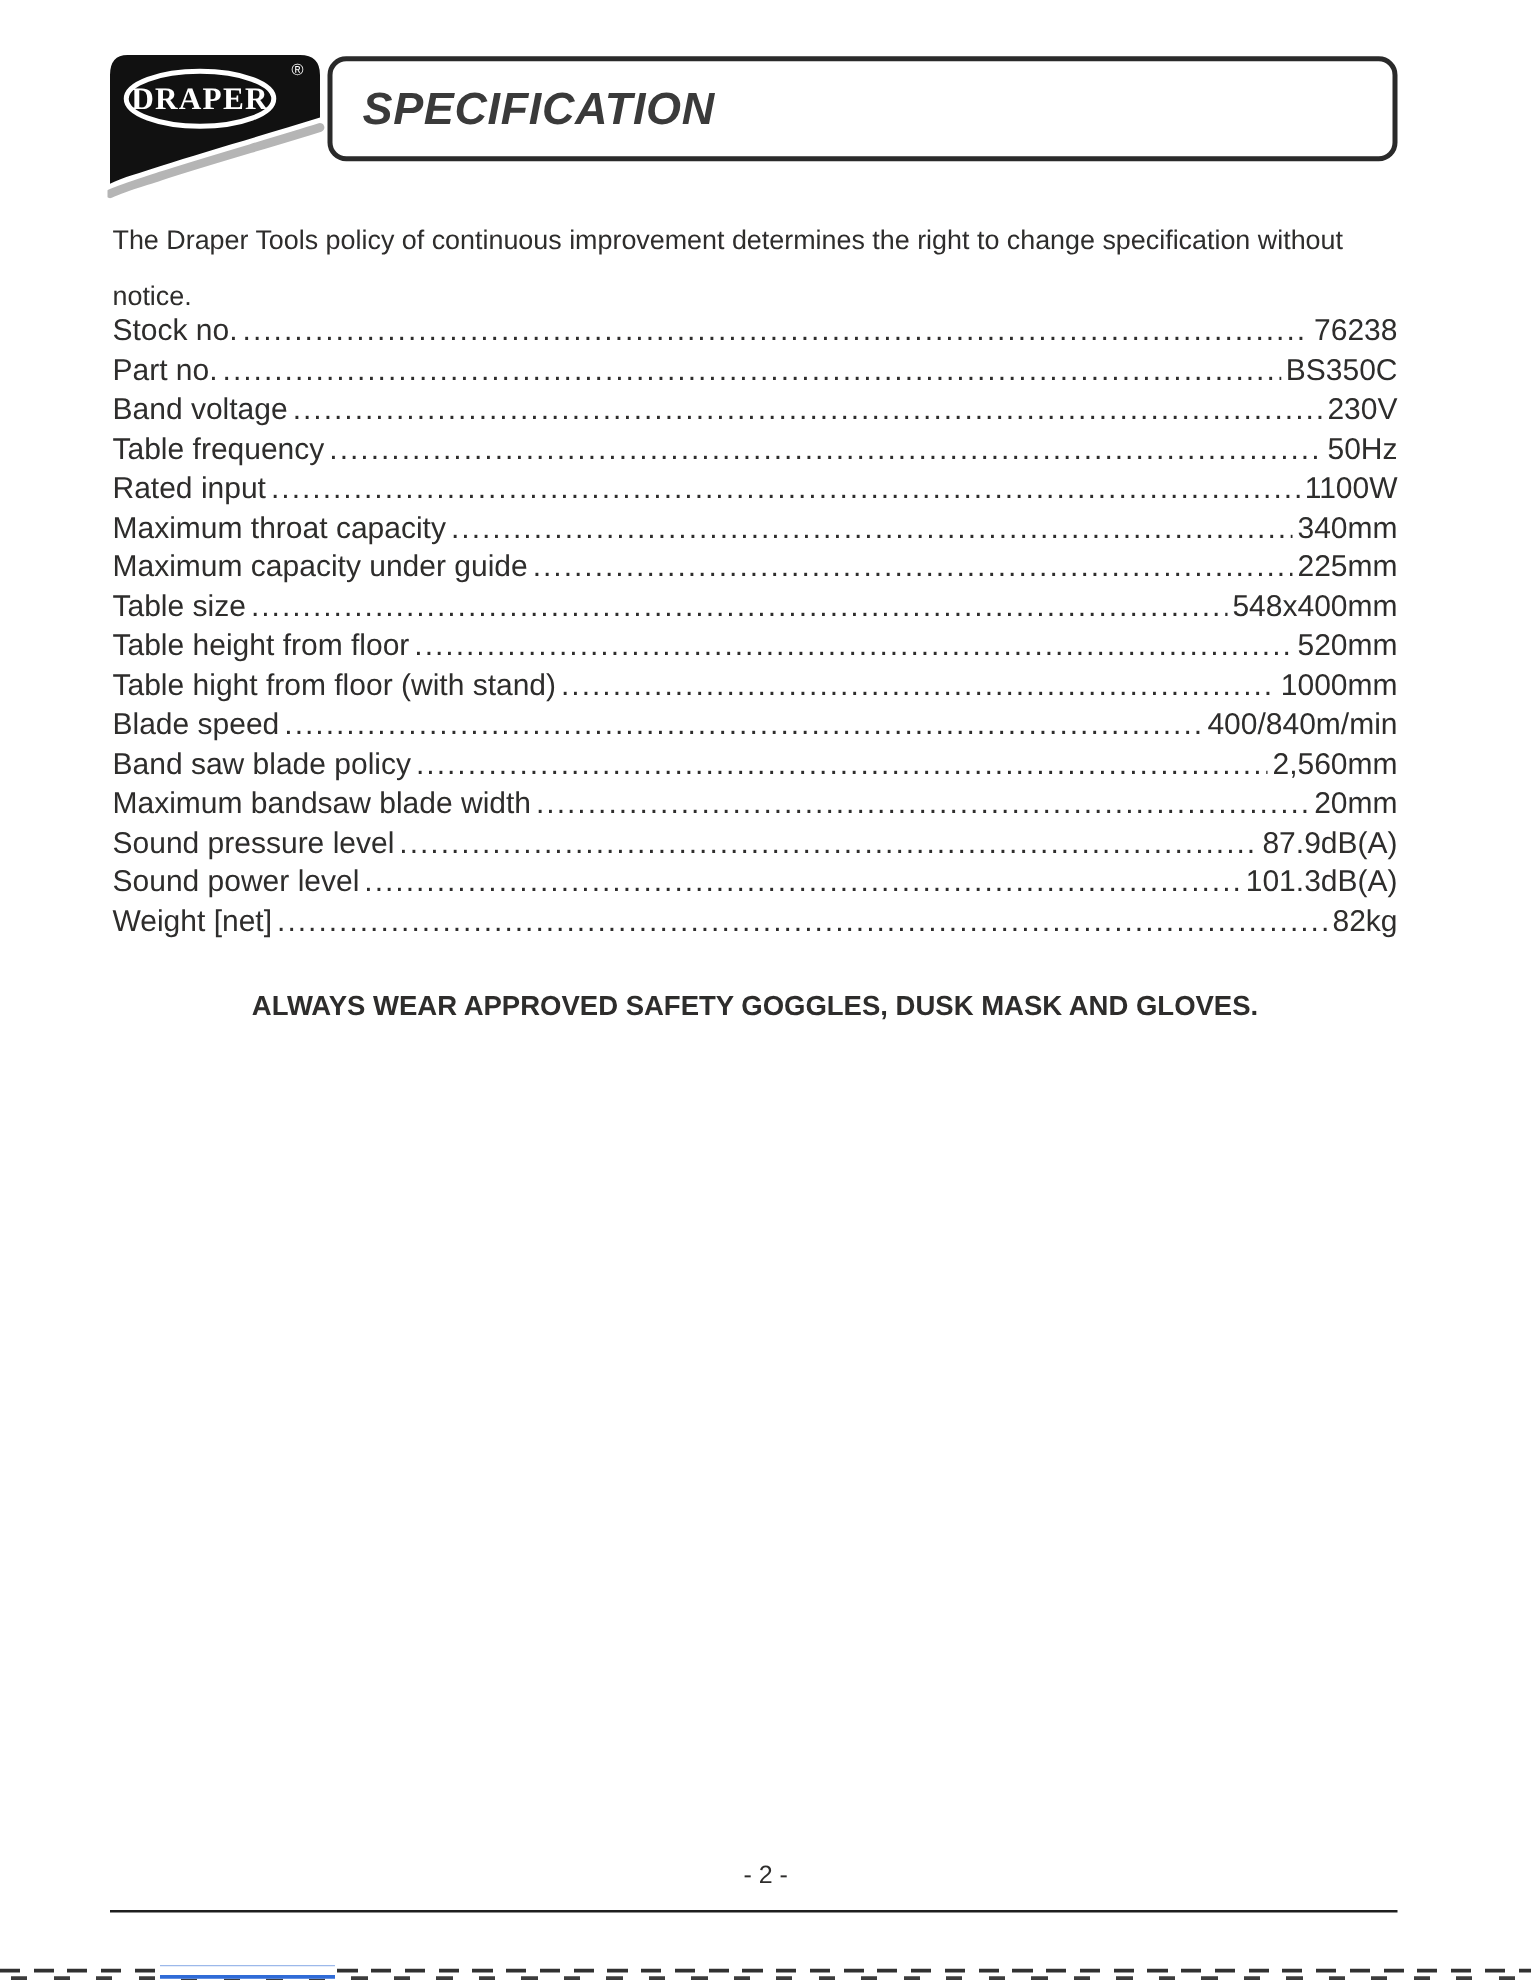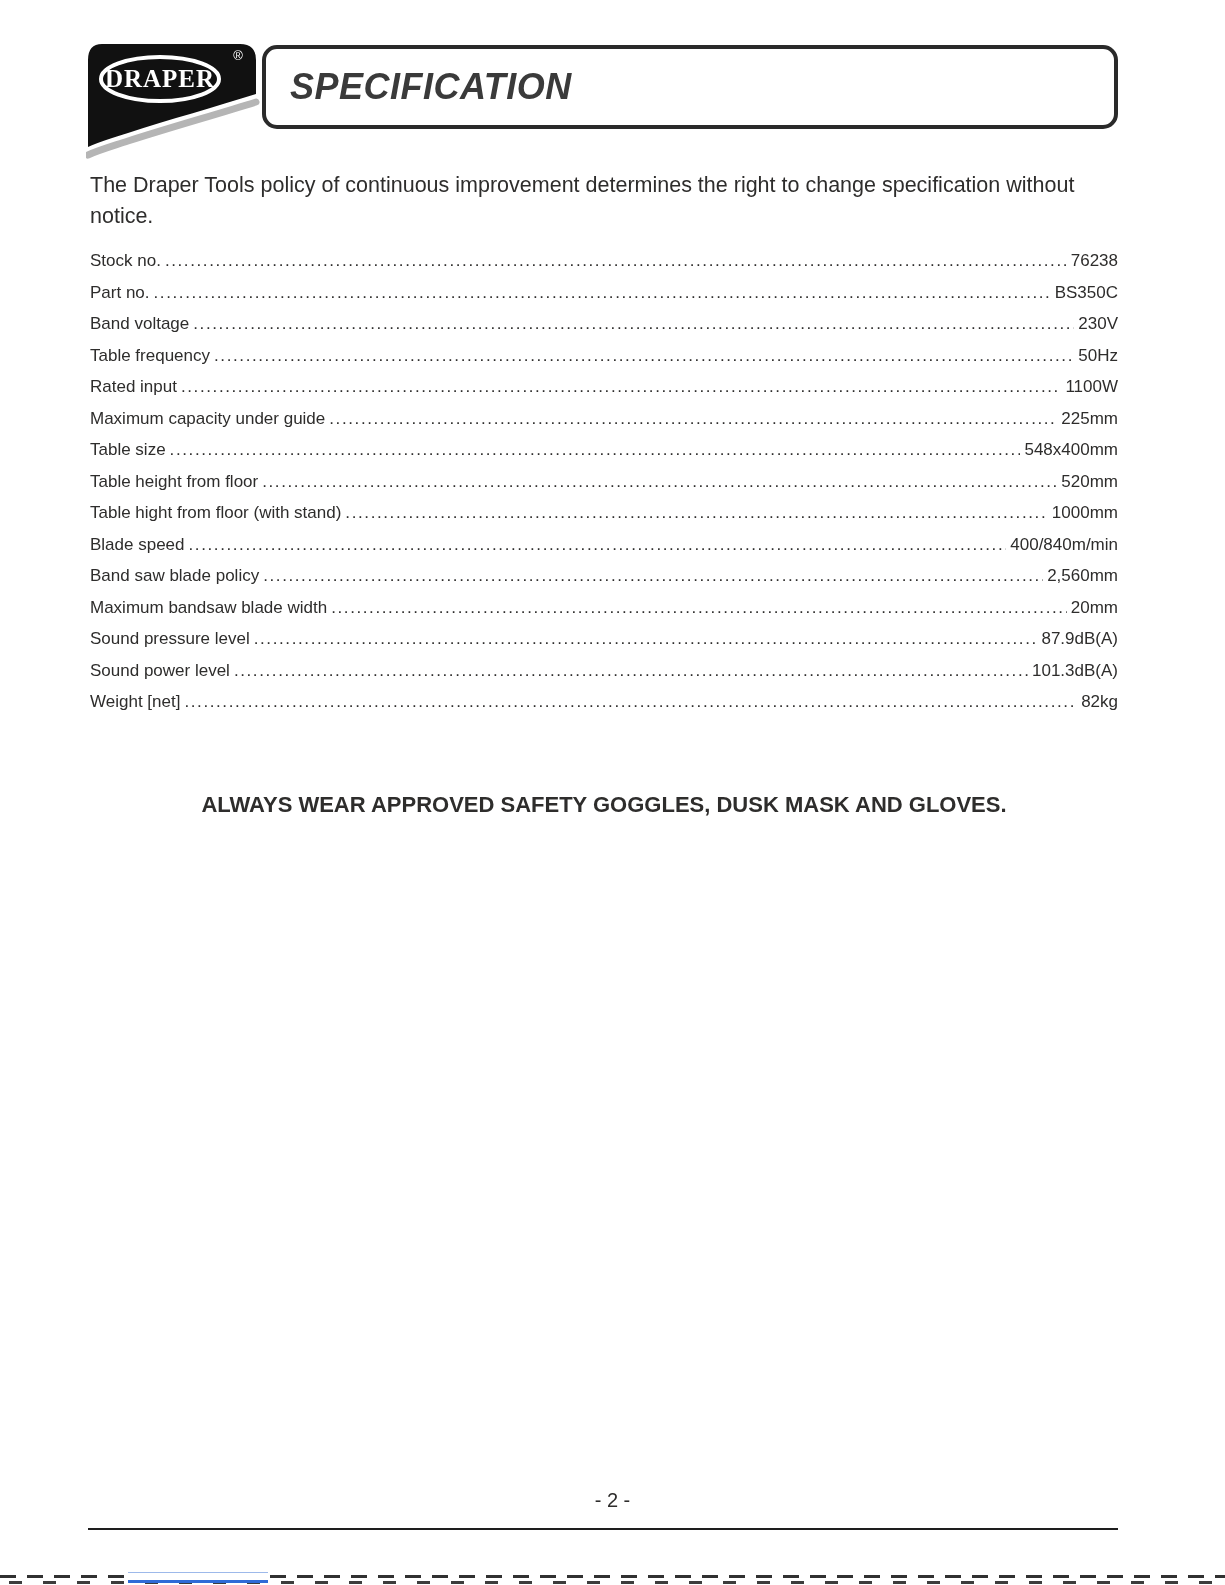--- a/index.html
+++ b/index.html
@@ -44,36 +44,36 @@
     color: #3a3a3a;
   }
 
   
   .intro {
     position: absolute;
     left: 90px;
     top: 170px;
     width: 1030px;
     font-size: 21.5px;
-    line-height: 31px;
+    line-height: 45px;
     color: #2e2d2c;
   }
 
   
   .spec-list {
     position: absolute;
     left: 90px;
     top: 251px;
     width: 1028px;
   }
   .spec-row {
     display: flex;
     align-items: baseline;
     height: 31.5px;
-    font-size: 17px;
+    font-size: 24px;
     text-align: right;
   }
   .spec-label { white-space: nowrap; }
   .leader {
     flex: 1;
     overflow: hidden;
     white-space: nowrap;
     margin: 0 4px;
     min-width: 20px;
   }
@@ -190,20 +190,25 @@
     <span class="spec-label">Table frequency</span>
     <span class="leader"></span>
     <span class="spec-value">50Hz</span>
   </div>
   <div class="spec-row">
     <span class="spec-label">Rated input</span>
     <span class="leader"></span>
     <span class="spec-value">1100W</span>
   </div>
   <div class="spec-row">
+    <span class="spec-label">Maximum throat capacity</span>
+    <span class="leader"></span>
+    <span class="spec-value">340mm</span>
+  </div>
+  <div class="spec-row">
     <span class="spec-label">Maximum capacity under guide</span>
     <span class="leader"></span>
     <span class="spec-value">225mm</span>
   </div>
   <div class="spec-row">
     <span class="spec-label">Table size</span>
     <span class="leader"></span>
     <span class="spec-value">548x400mm</span>
   </div>
   <div class="spec-row">

